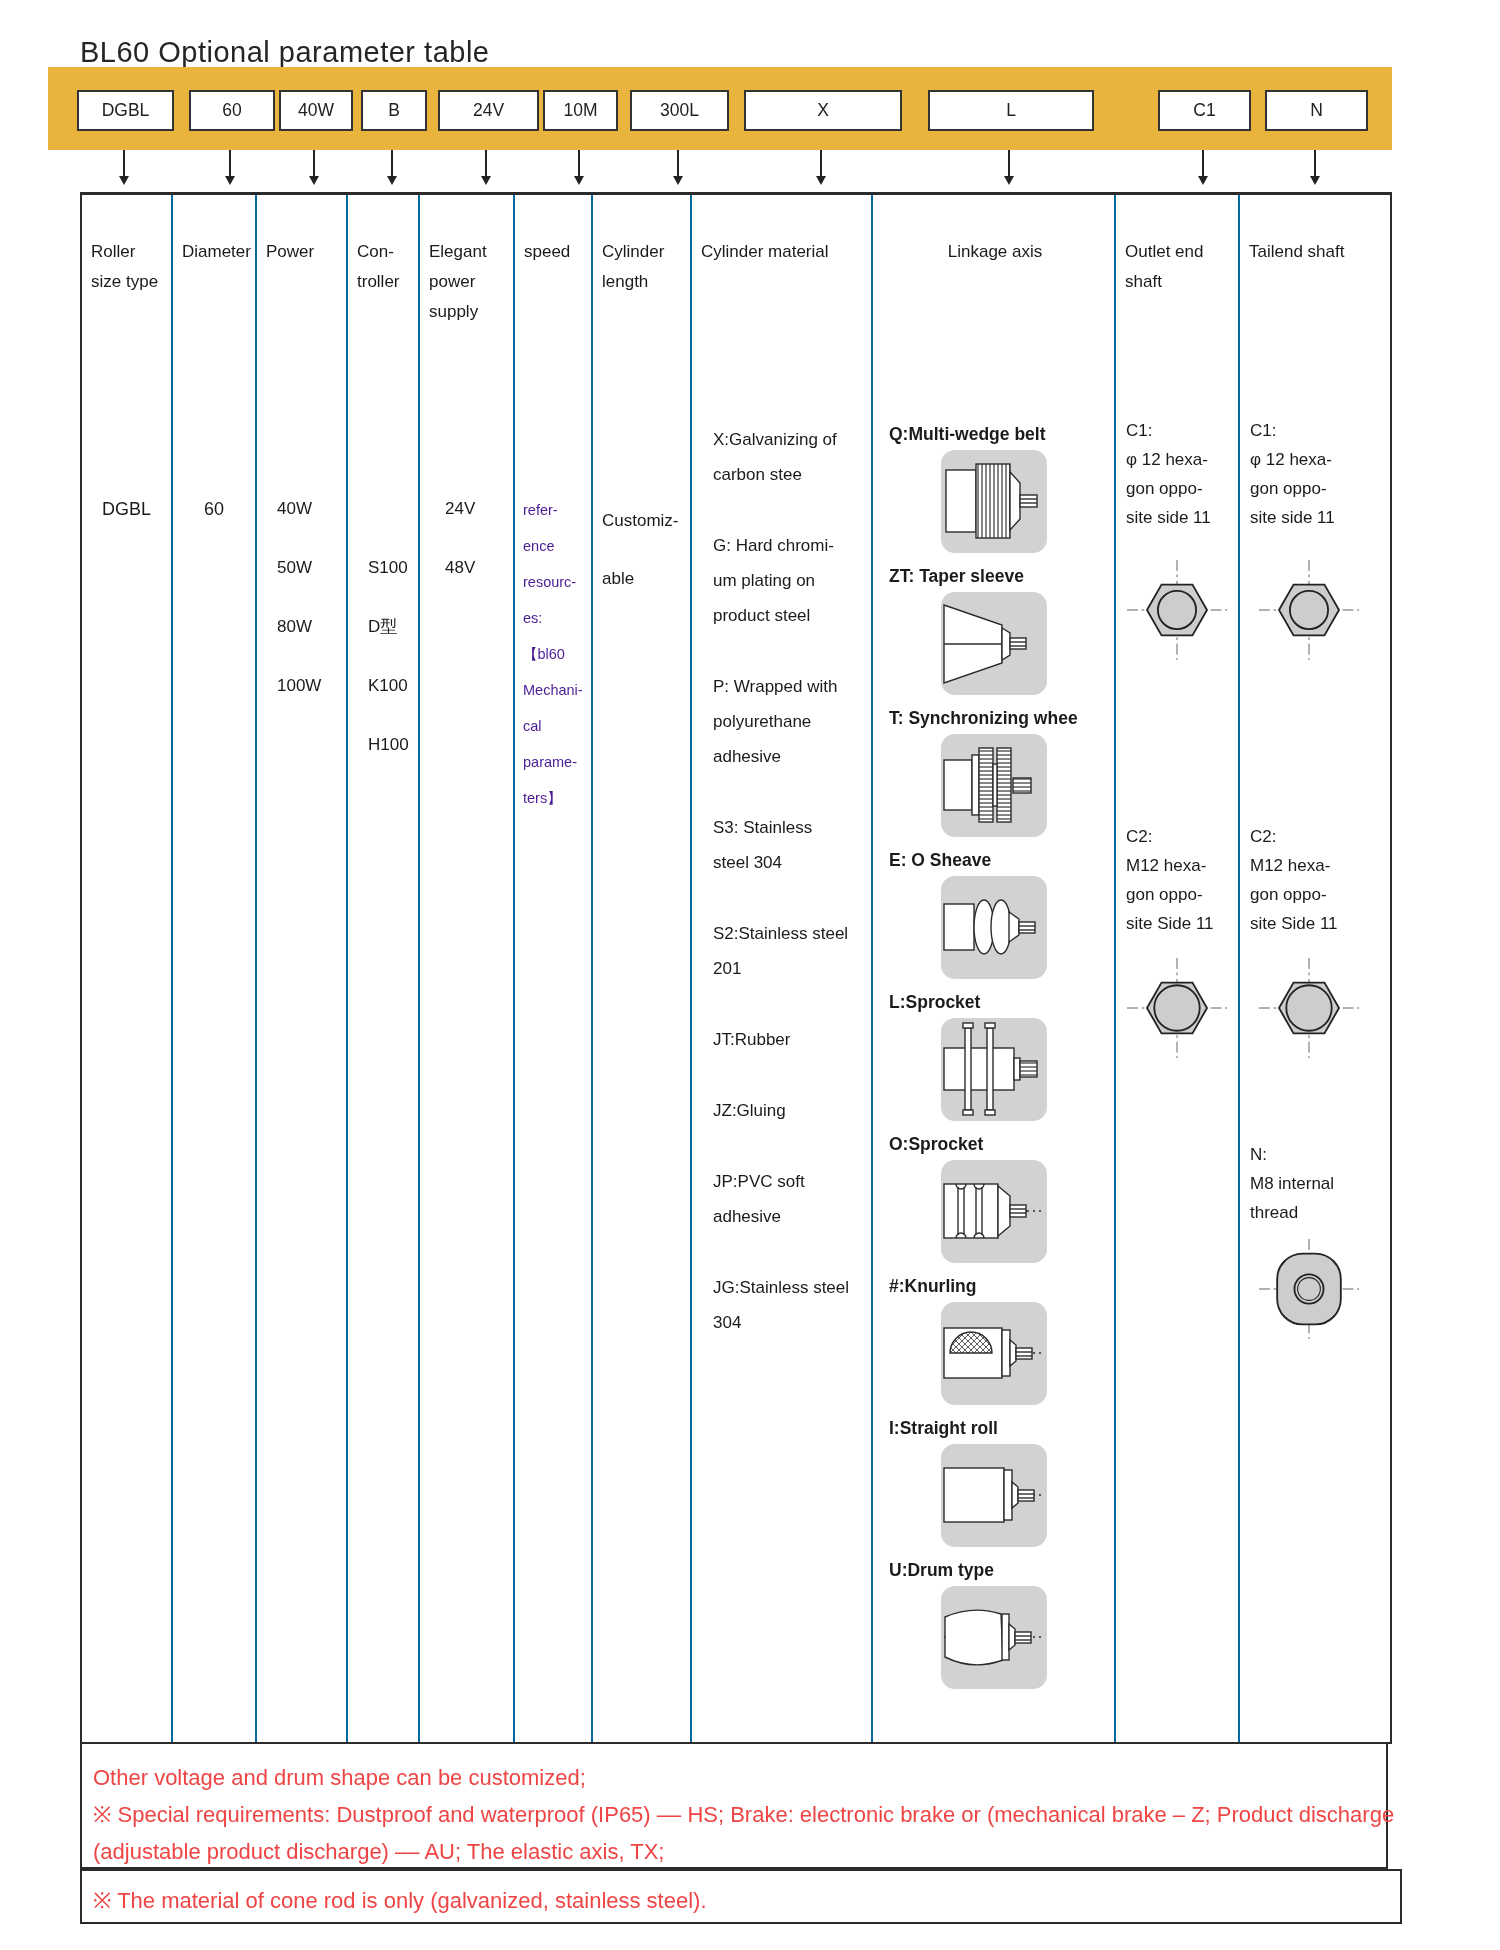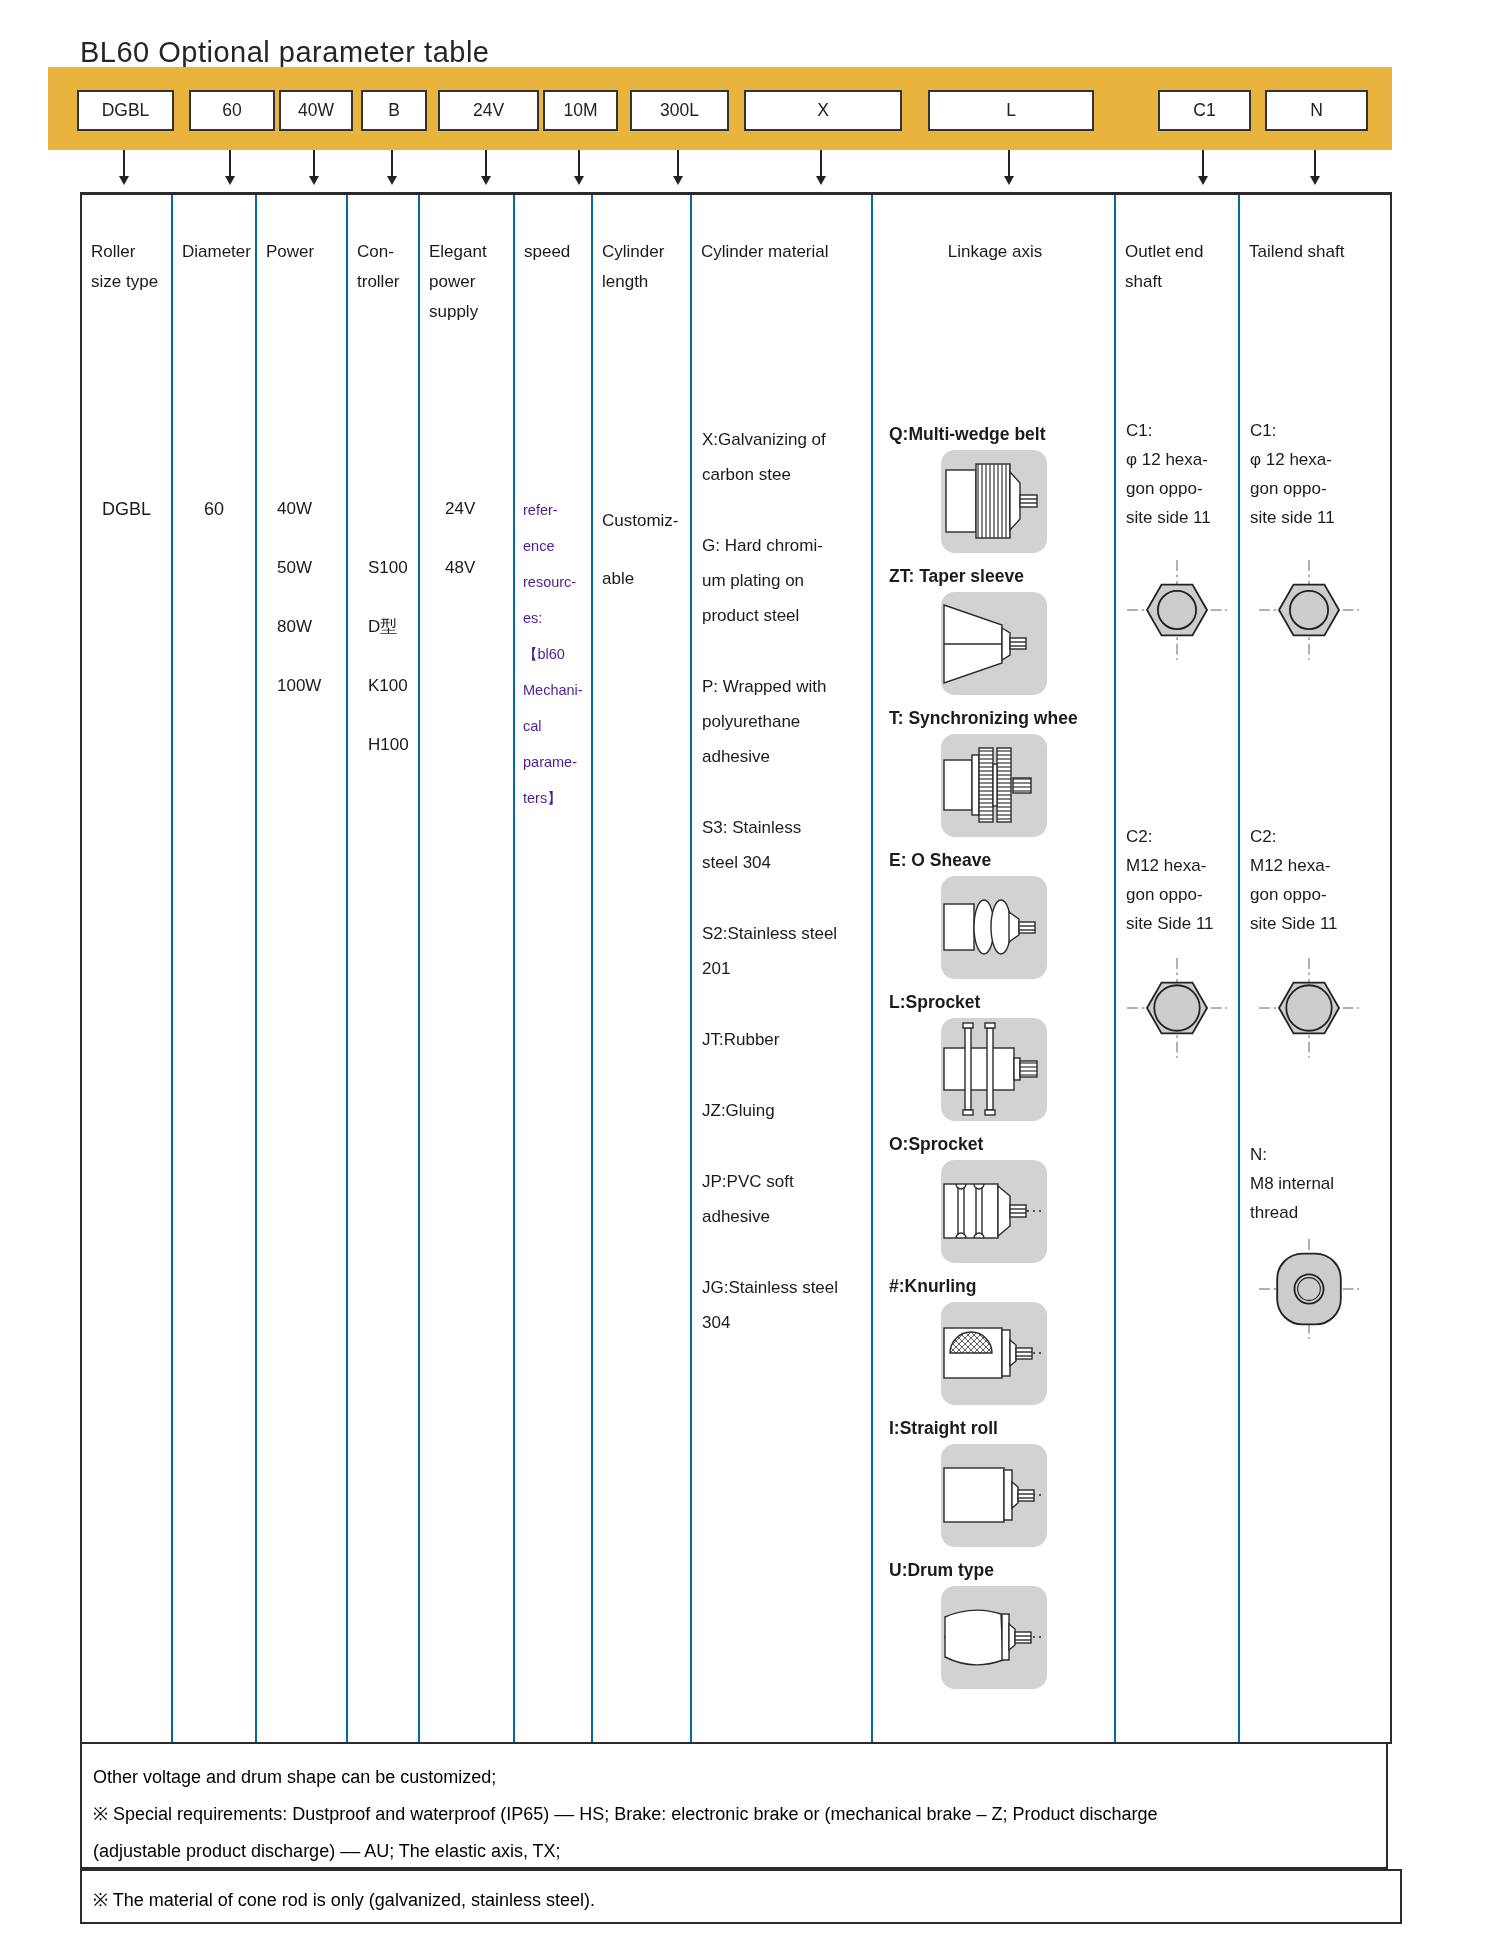--- a/index.html
+++ b/index.html
@@ -26,39 +26,39 @@
   .brow .cell{height:1396px;}
   .w1{width:91px}.w2{width:84px}.w3{width:91px}.w4{width:72px}.w5{width:95px}
   .w6{width:78px}.w7{width:99px}.w8{width:181px}.w9{width:243px}.w10{width:124px}.w11{width:138px}
   .c-center{text-align:center;padding-top:148px;line-height:30px;font-size:18px;}
   .opt-list{padding-top:148px;padding-left:20px;}
   .opt-list.ctrl{padding-top:207px;}
   .opt-list.psu{padding-left:25px;}
   .opt{line-height:30px;margin-bottom:29px;}
   .speed-note{padding:146px 2px 0 8px;font-size:14.5px;line-height:36px;white-space:pre-line;color:#4c1d95;}
   .cyl-len{padding:146px 2px 0 9px;line-height:58px;white-space:pre-line;}
-  .mat-list{padding:76px 4px 0 10px;}
+  .mat-list{padding:76px 4px 0 10px;margin-left:11px;}
   .mat{line-height:35px;margin-bottom:36px;white-space:pre-line;}
   .linkage{padding-top:78px;}
   .lk{margin-bottom:13px;font-weight:bold;}
   .lk-label{padding-left:16px;line-height:21px;margin-bottom:5px;font-size:17.5px;}
   .lk-img{width:106px;height:103px;background:#d2d2d2;border-radius:14px;margin:0 auto;
           display:flex;align-items:center;justify-content:center;}
   .shaft{padding-top:70px;}
   .shaft-label{padding:0 6px 0 10px;line-height:29px;white-space:pre-line;}
   .nut{display:block;margin:28px auto 0;}
   .mt-c2{margin-top:162px;}
   .mt-n{margin-top:82px;}
   .nut2{margin-top:20px;}
   .nut3{margin-top:12px;}
   
   .notes-box{position:absolute;left:80px;box-sizing:border-box;border:2px solid #2b2b2b;background:#fff;}
   .notes-1{top:1742px;width:1308px;height:127px;padding:15px 10px 0 11px;}
   .notes-2{top:1869px;width:1322px;height:55px;padding:11px 10px 0 11px;}
-  .note-line{line-height:37px;font-size:18px;white-space:nowrap;color:#000000;}
+  .note-line{line-height:37px;font-size:22px;white-space:nowrap;color:#ef4444;}
   .rsvg *{stroke:#2b2b2b;stroke-width:1.4;}
   .nut-svg .ch{stroke:#555;stroke-width:1;stroke-dasharray:12 4 3 4;}
 </style>
 </head>
 <body>
 
 <svg width="0" height="0" style="position:absolute">
   <defs>
     <pattern id="pat-v" width="4" height="8" patternUnits="userSpaceOnUse">
       <rect width="4" height="8" fill="#fff"></rect>

